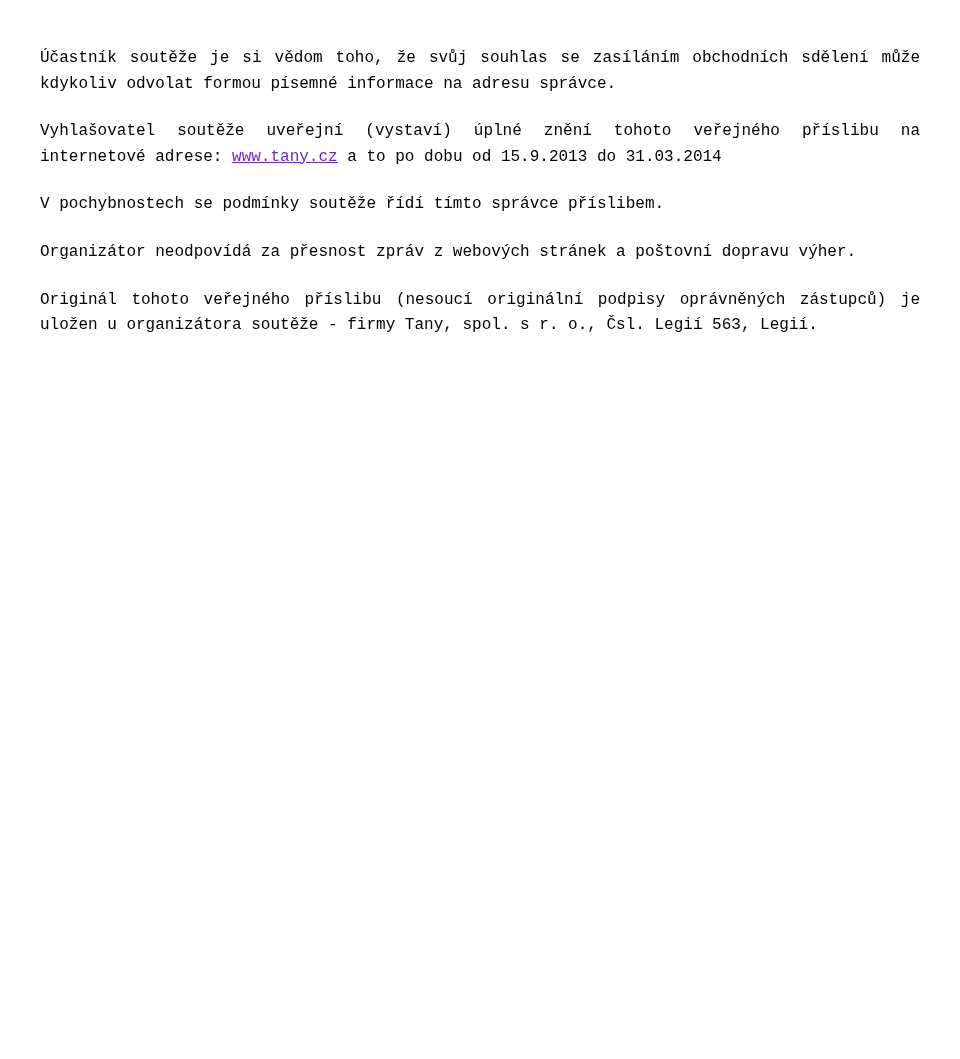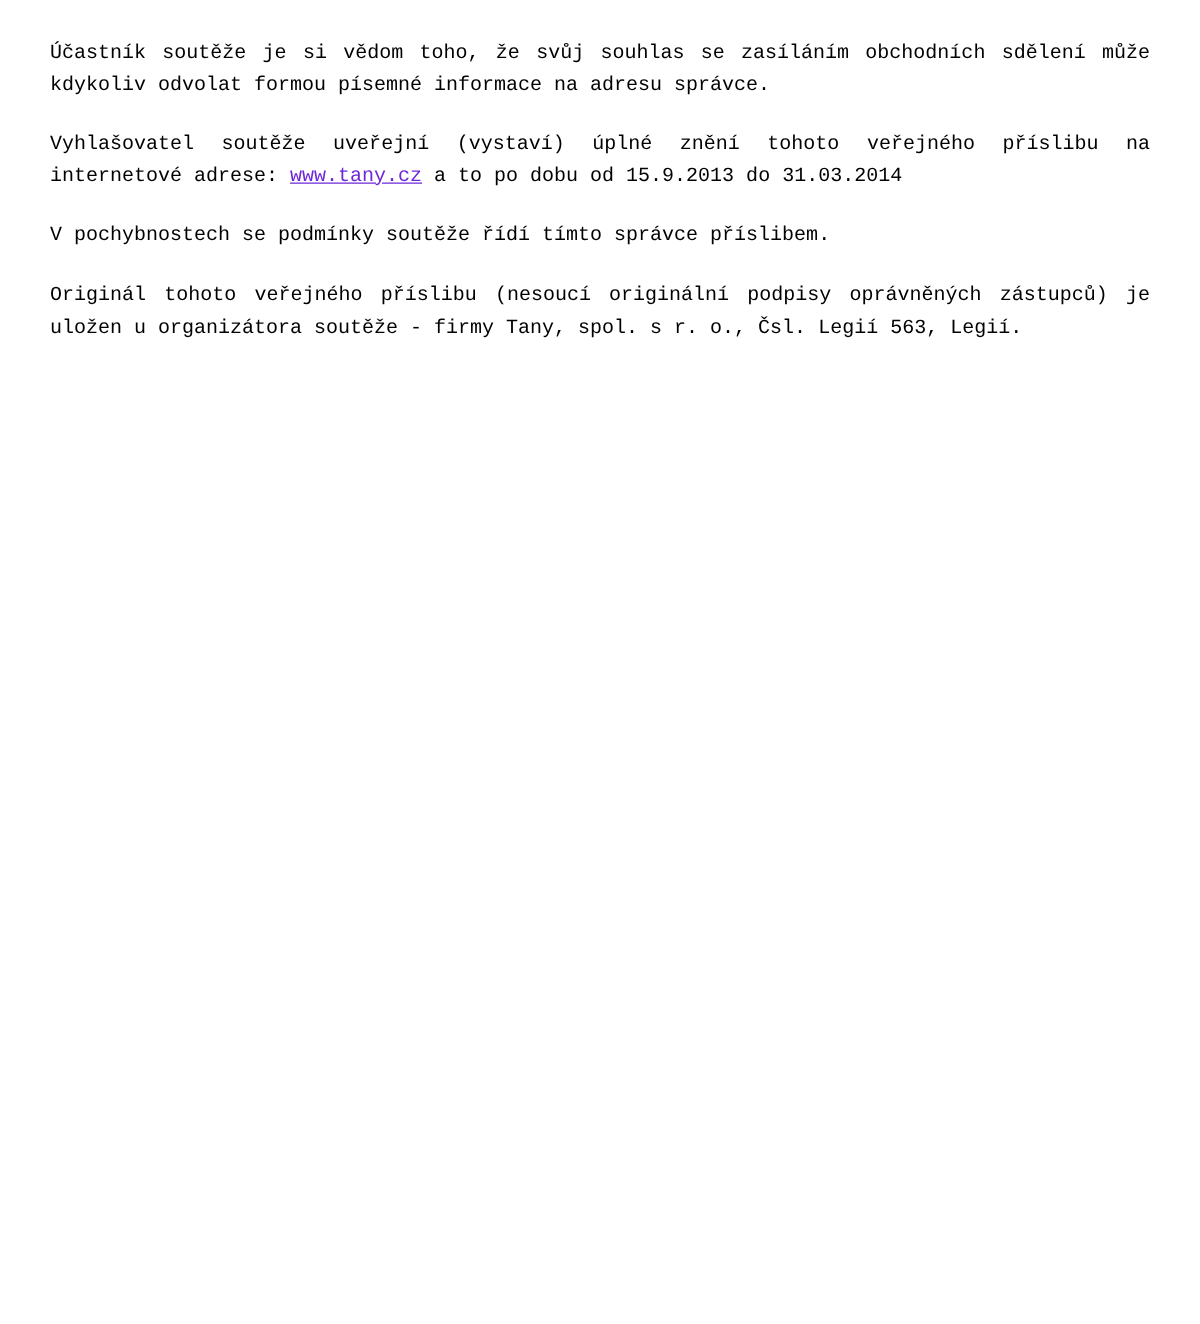--- a/index.html
+++ b/index.html
@@ -12,21 +12,21 @@
       background: #ffffff;
       font-family: 'Courier New', Courier, monospace;
       font-size: 16px;
       color: #000000;
       padding: 30px 40px;
       line-height: 1.6;
     }
 
     .document-container {
       max-width: 880px;
-      margin: 0 auto;
+      margin: 16px auto;
     }
 
     .paragraph {
       margin-bottom: 22px;
       text-align: justify;
     }
 
     .paragraph p {
       text-indent: 0;
     }
@@ -50,19 +50,22 @@
     <p>Vyhlašovatel soutěže uveřejní (vystaví) úplné znění tohoto veřejného příslibu na internetové adrese: <a class="inline-link" href="#">www.tany.cz</a> a to po dobu od 15.9.2013 do 31.03.2014</p>
   </div>
 
 
   <div class="paragraph">
     <p>V pochybnostech se podmínky soutěže řídí tímto správce příslibem.</p>
   </div>
 
 
 
+  <div class="paragraph">
+    <p>Organizátor neodpovídá za přesnost zpráv z webových stránek a poštovní dopravu výher.</p>
+  </div>
 
 
   <div class="paragraph">
     <p>Originál tohoto veřejného příslibu (nesoucí originální podpisy oprávněných zástupců) je uložen u organizátora soutěže - firmy Tany, spol. s r. o., Čsl. Legií 563, Legií.</p>
   </div>
 
 </div>
 
 </body></html>

